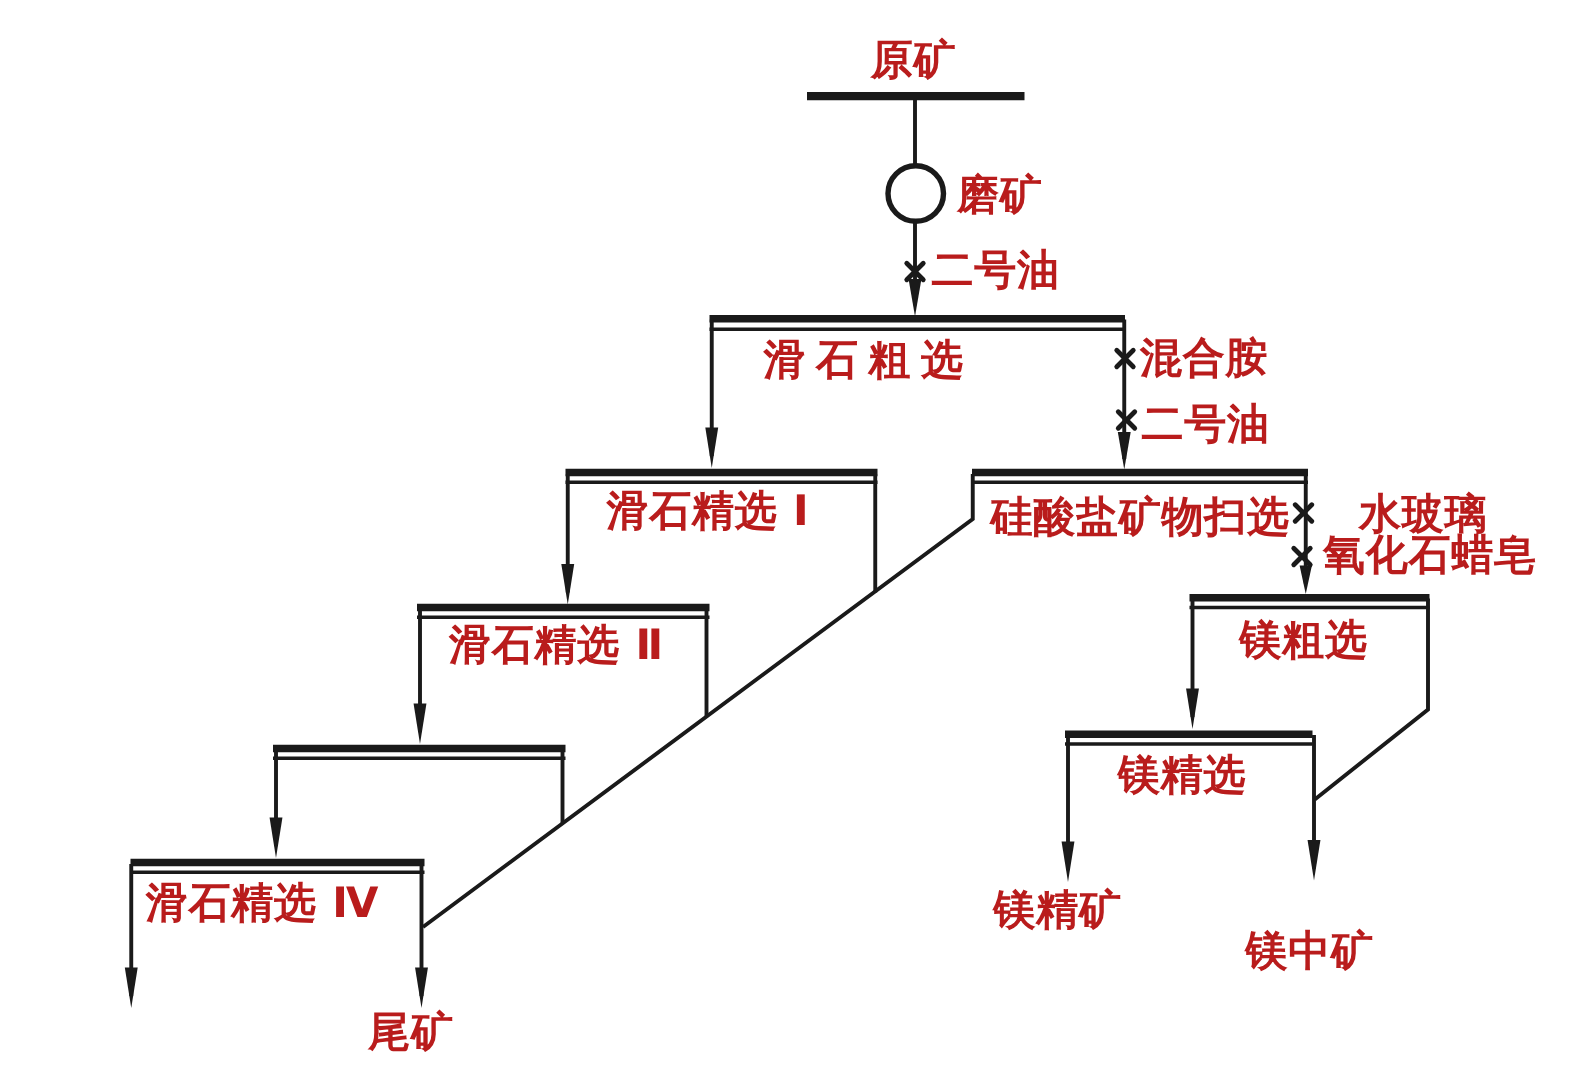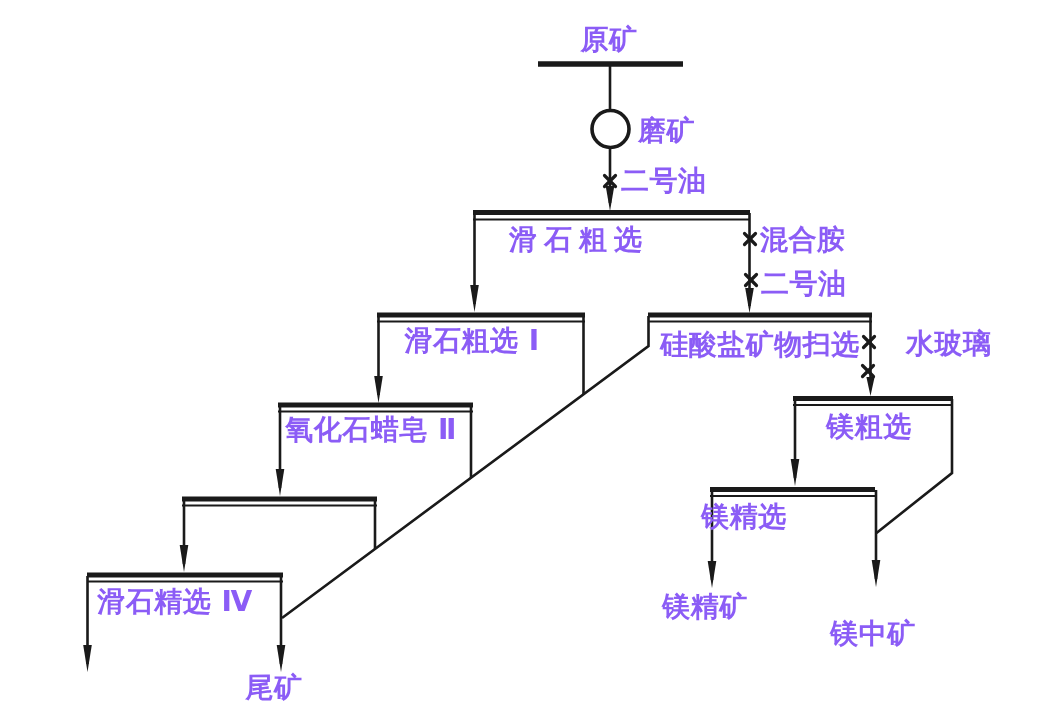--- a/index.html
+++ b/index.html
@@ -4,21 +4,21 @@
 <style>
   html,body{margin:0;padding:0;}
   body{
     width:1063px;height:725px;position:relative;overflow:hidden;
     background:#ffffff;
     font-family:"DejaVu Sans","Liberation Sans",sans-serif;
   }
   #stage{position:absolute;left:0;top:0;width:1063px;height:725px;}
   svg{position:absolute;left:0;top:0;}
   .lbl{
-    position:absolute;color:#8b5cf6;font-weight:700;font-size:28px;
+    position:absolute;color:#b91c1c;font-weight:700;font-size:28px;
     line-height:1;white-space:nowrap;letter-spacing:0.5px;
   }
   .c{transform:translate(-50%,-50%);}
   .l{transform:translateY(-50%);font-family:Liberation Serif, serif;}
   .spread{letter-spacing:7px;}
   .ink-stroke{stroke:#1a1a1a;fill:none;}
   .ink-fill{fill:#1a1a1a;stroke:none;}
 </style>
 </head>
 <body>
@@ -151,27 +151,28 @@
   </svg>
 
   <div class="lbl c" style="left:609px;top:40px">原矿</div>
   <div class="lbl l" style="left:638px;top:131px">磨矿</div>
   <div class="lbl l" style="left:621px;top:181px">二号油</div>
 
   <div class="lbl c spread" style="left:579px;top:240px">滑石粗选</div>
   <div class="lbl l" style="left:760px;top:240px">混合胺</div>
   <div class="lbl l" style="left:761px;top:284px">二号油</div>
 
-  <div class="lbl c" style="left:472px;top:341px">滑石粗选 Ⅰ</div>
-  <div class="lbl c" style="left:371px;top:430px">氧化石蜡皂 Ⅱ</div>
+  <div class="lbl c" style="left:472px;top:341px">滑石精选 Ⅰ</div>
+  <div class="lbl c" style="left:371px;top:430px">滑石精选 Ⅱ</div>
   <div class="lbl c" style="left:175px;top:602px">滑石精选 Ⅳ</div>
 
   <div class="lbl c" style="left:760px;top:345px">硅酸盐矿物扫选</div>
   <div class="lbl l" style="left:906px;top:344px">水玻璃</div>
+  <div class="lbl l" style="left:882px;top:371px">氧化石蜡皂</div>
 
   <div class="lbl c" style="left:869px;top:427px">镁粗选</div>
-  <div class="lbl c" style="left:744px;top:517px">镁精选</div>
+  <div class="lbl c" style="left:788px;top:517px">镁精选</div>
 
   <div class="lbl c" style="left:274px;top:688px">尾矿</div>
   <div class="lbl c" style="left:705px;top:607px">镁精矿</div>
   <div class="lbl c" style="left:873px;top:634px">镁中矿</div>
 
 </div>
 
 </body></html>

